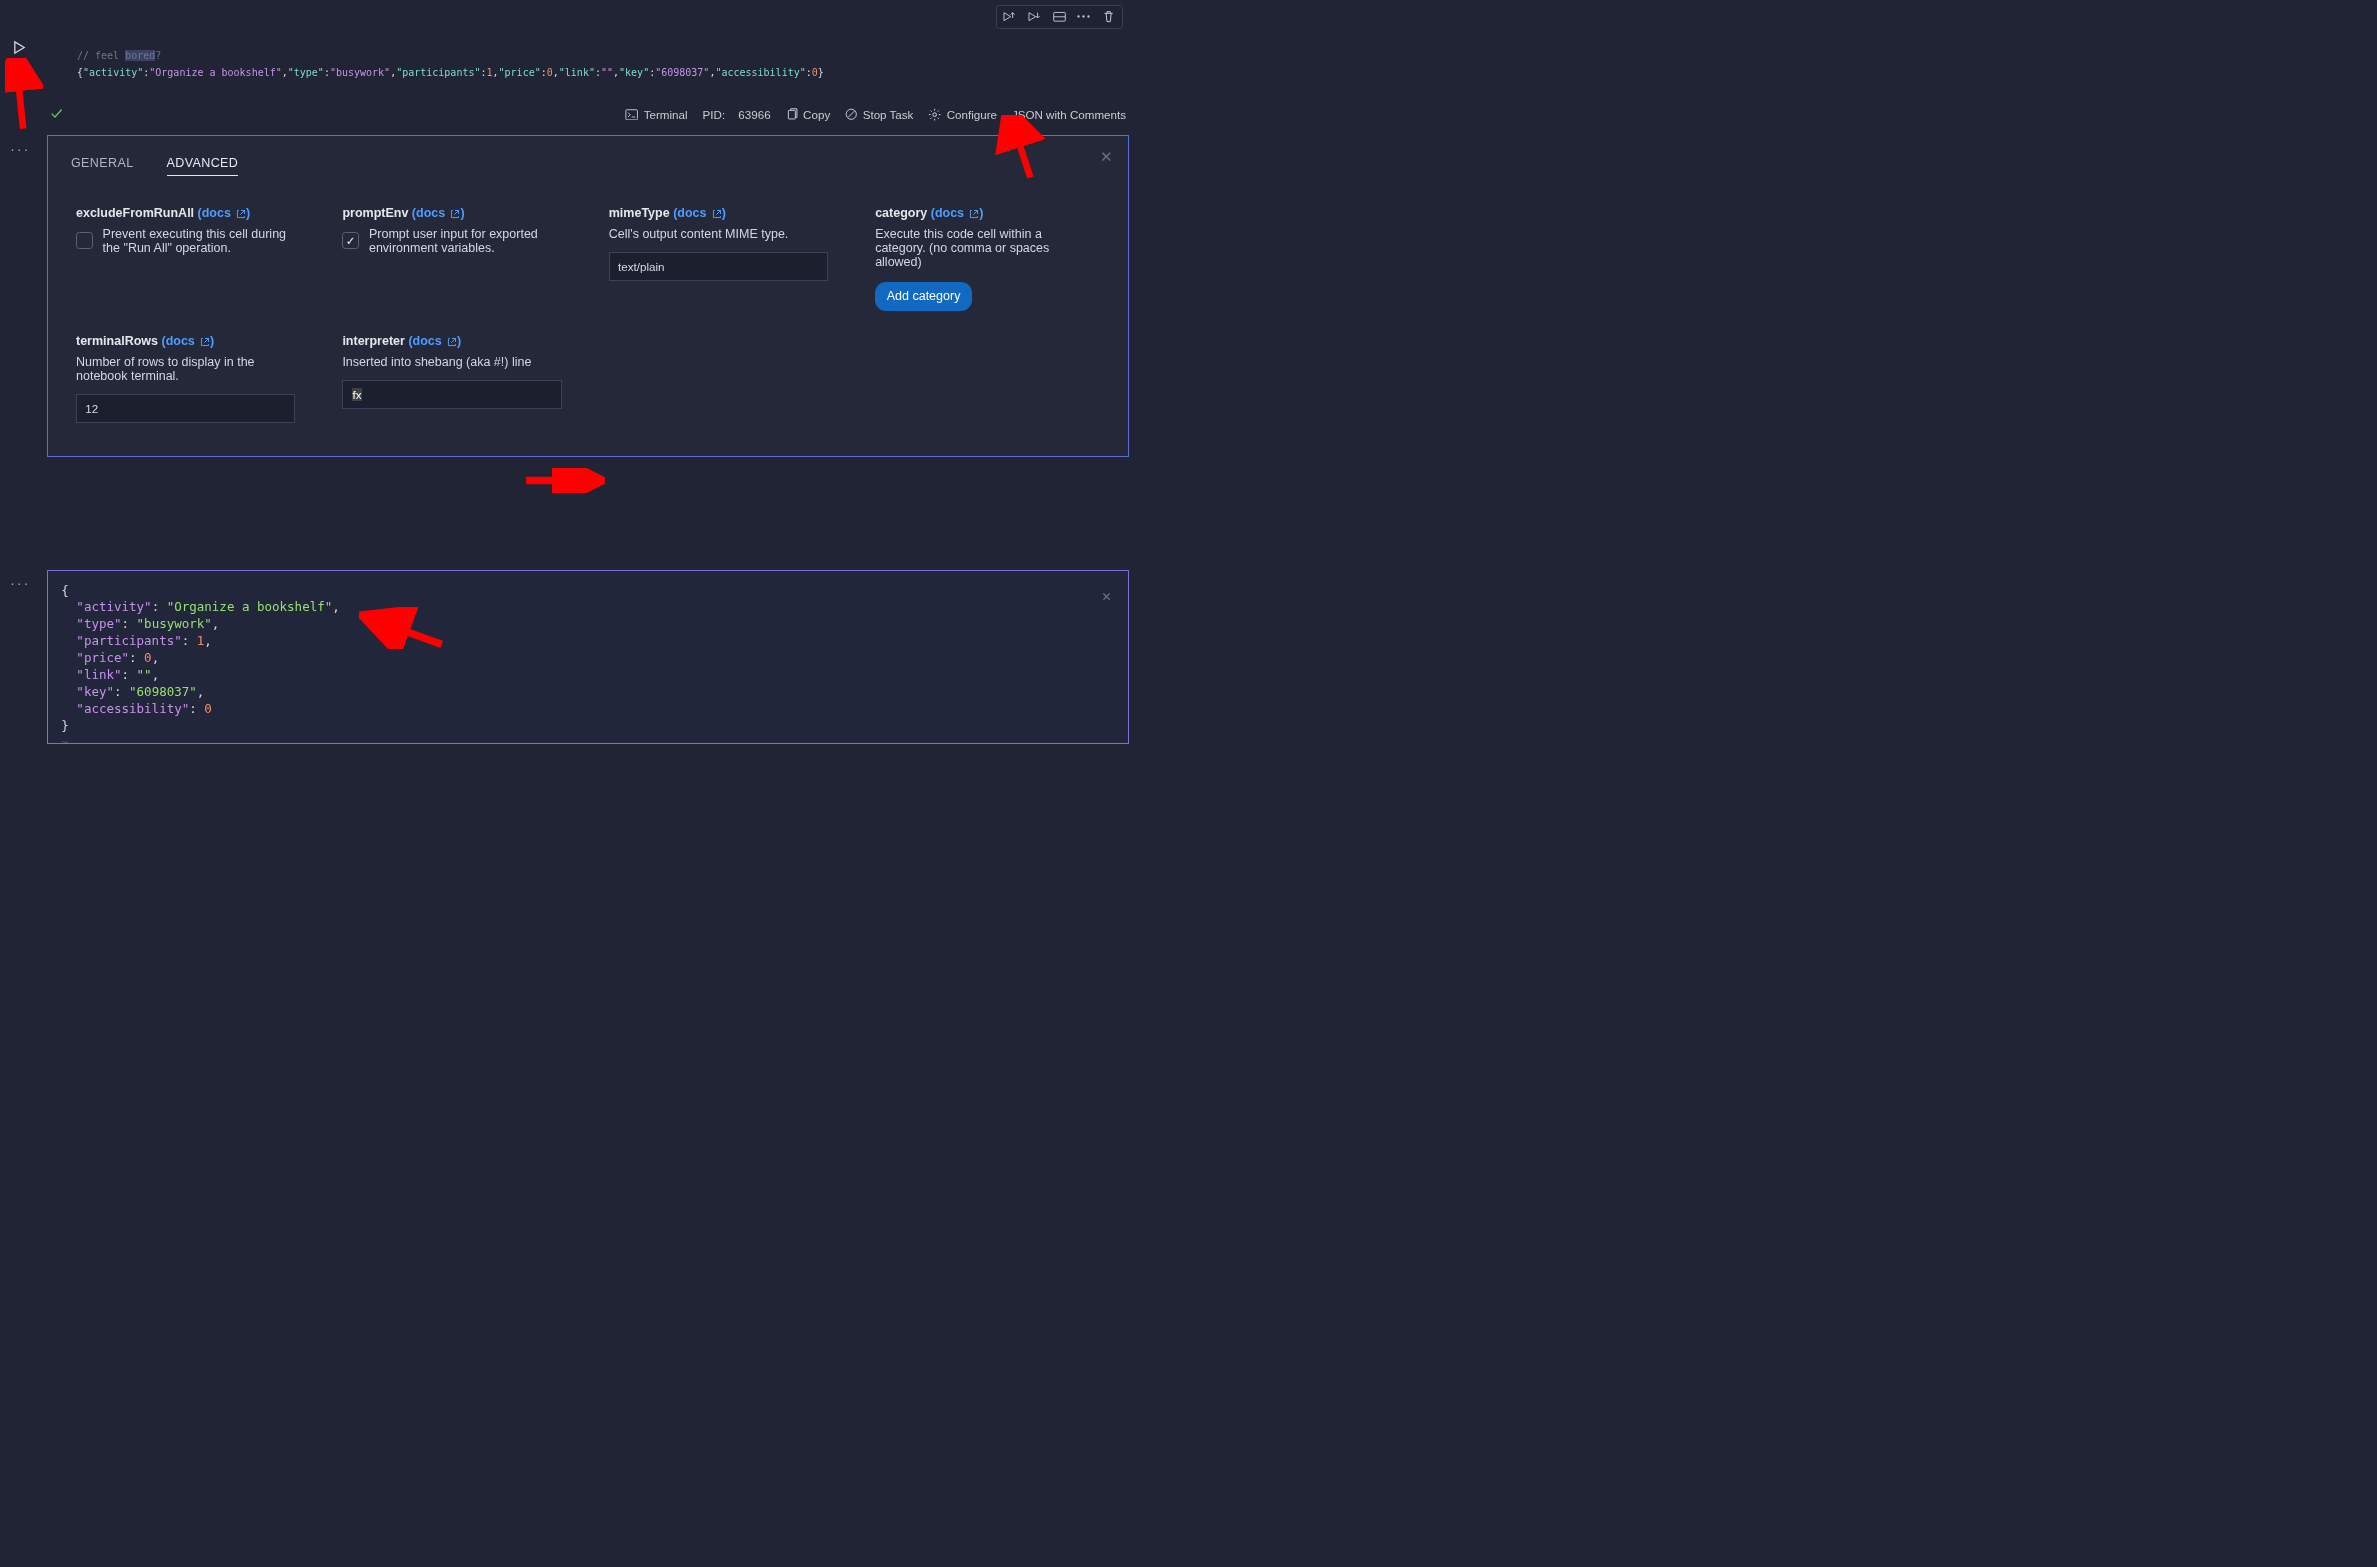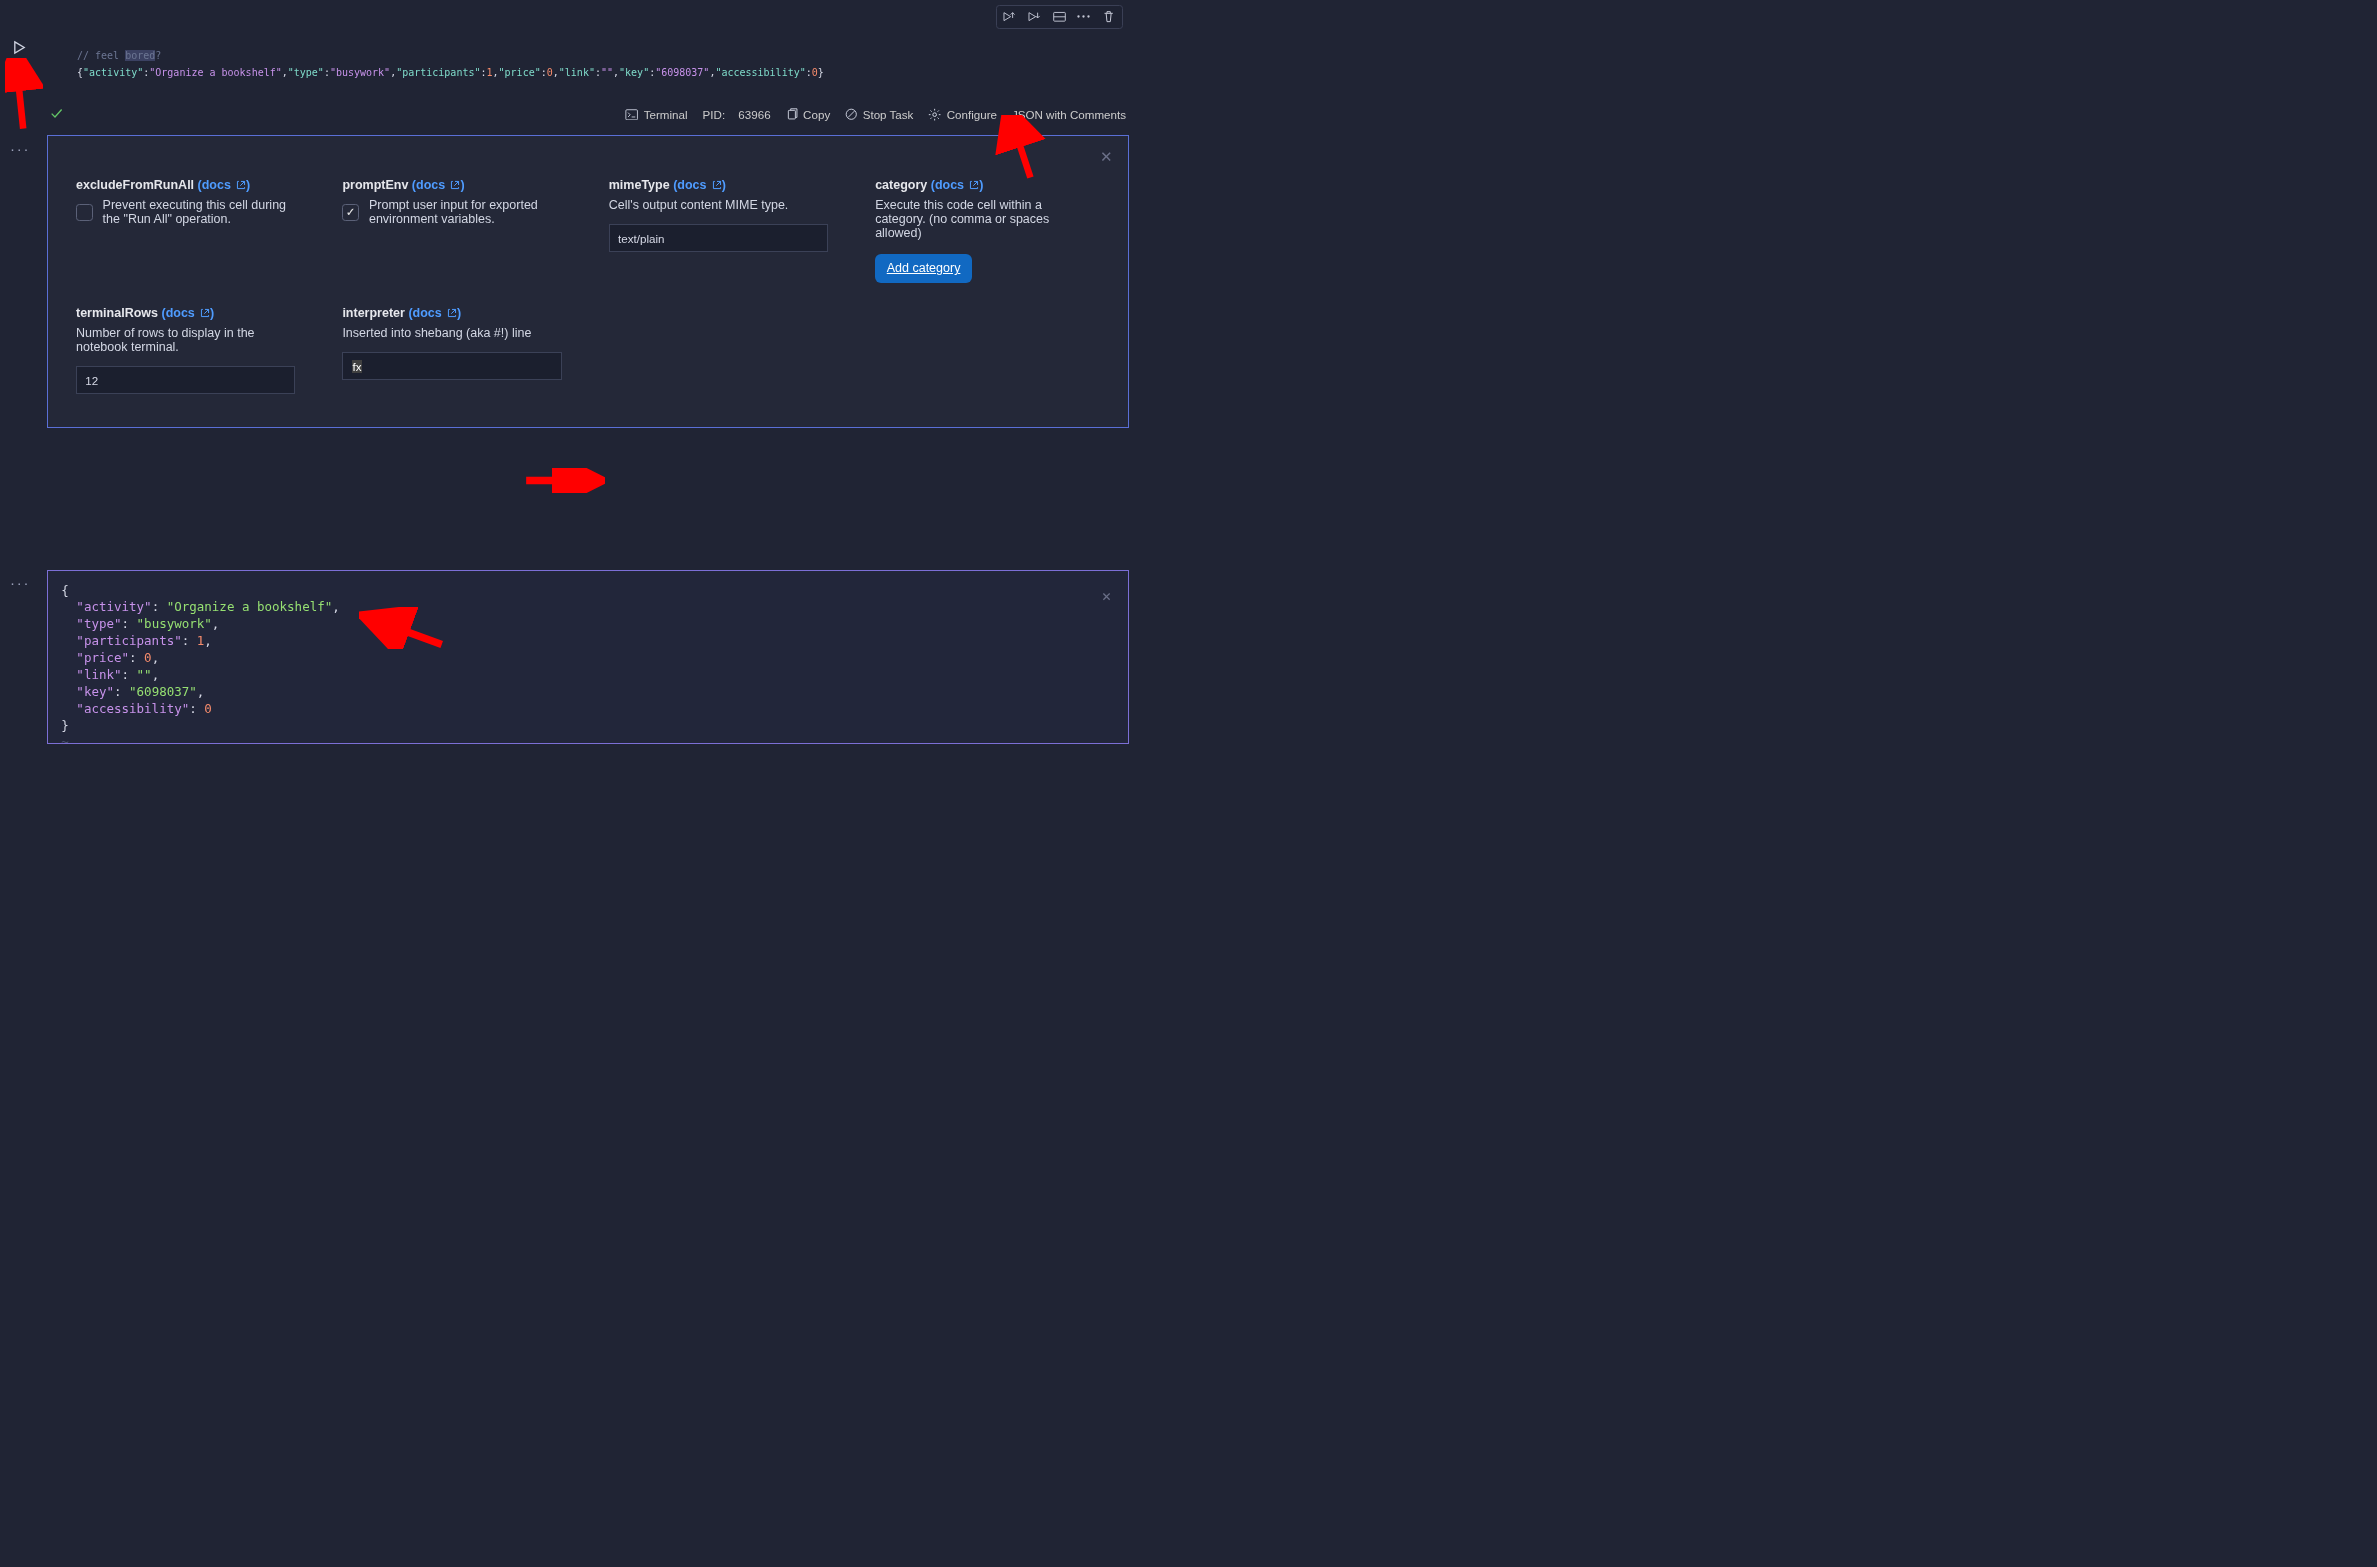--- a/index.html
+++ b/index.html
@@ -150,22 +150,21 @@
     color: #fff;
     padding: 0 0.8px;
   }
   .btn-primary {
     background: #1169c2;
     color: #fff;
     border: none;
     padding: 7.5px 11.6px;
     margin-top: 13.3px;
     font-size: 12.5px;
-    border-radius: 6px;
-    text-decoration: underline;
+    border-radius: 11px;
   }
 
   
   .output-cell {
     position: absolute;
     left: 47px; top: 570px; right: 2.5px; bottom: 2.5px;
     border: 0.8px solid #7c6fd6;
     background: #22263a;
     padding: 11.6px 13.3px;
     font-size: 12.5px;
@@ -274,20 +273,24 @@
       <span>Configure</span>
     </span>
     <span class="status-item">
       <span>JSON with Comments</span>
     </span>
   </div>
 </div>
 
 <div class="config-panel">
   <div class="close-x">✕</div>
+  <div class="tabs">
+    <div class="tab">GENERAL</div>
+    <div class="tab active">ADVANCED</div>
+  </div>
 
   <div class="form-grid">
 
     <div>
       <div class="field-label">
         <span>excludeFromRunAll</span>
         <span class="docs-link">(<span>docs</span> <svg width="10" height="10" viewBox="0 0 14 14">
               <path d="M4 2h-2v10h10v-2M7 2h5v5M12 2L6 8" fill="none" stroke="#4f9cff" stroke-width="1.4"></path>
             </svg>)</span>
       </div>

